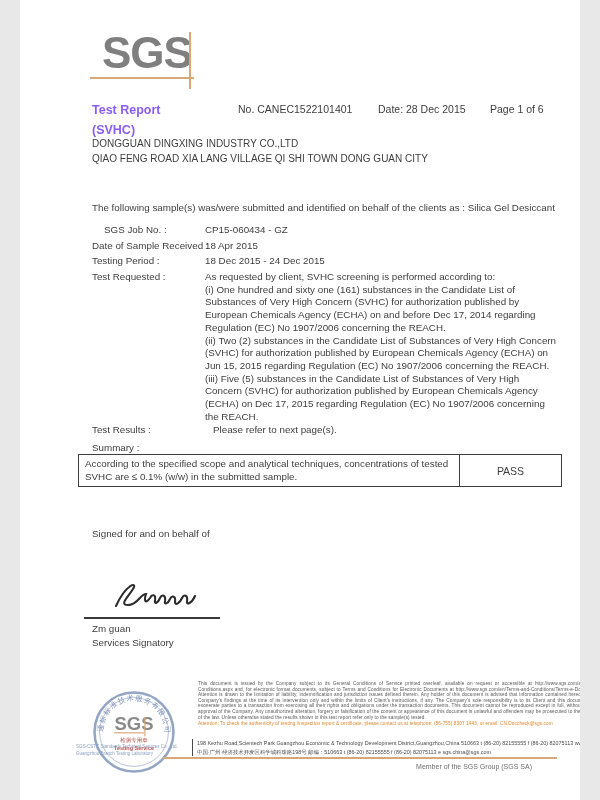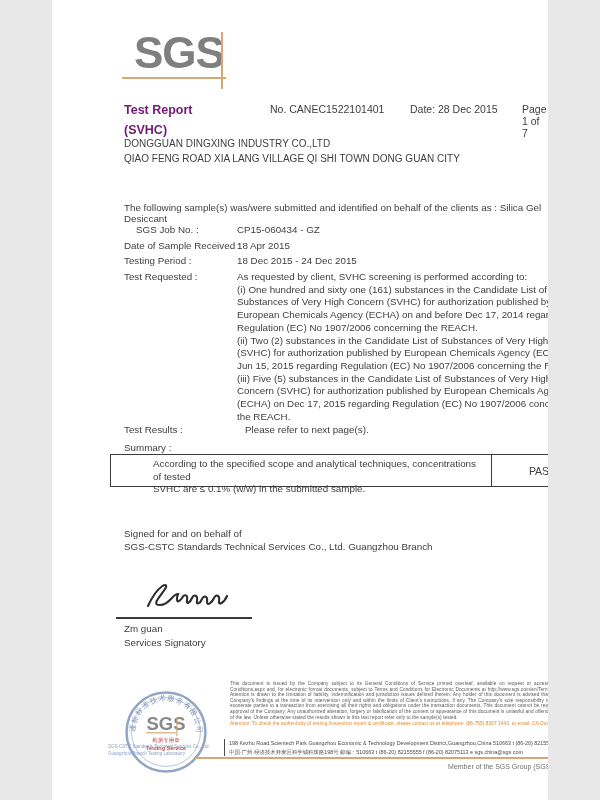--- a/index.html
+++ b/index.html
@@ -1,31 +1,31 @@
 <!DOCTYPE html>
 <html><head>
 <meta charset="utf-8">
 <style>
   * { margin:0; padding:0; box-sizing:border-box; }
   html,body { background:#e8e8e8; }
   .page {
-    position:relative; width:496px; height:800px; margin:0 auto;
+    position:relative; width:560px; height:800px; margin:0 auto;
     background:#ffffff; overflow:hidden;
     font-family:"Liberation Sans", sans-serif; color:#3e3e3e;text-decoration:underline;
     -webkit-font-smoothing:antialiased;
   }
   .abs { position:absolute; }
 
   
   .logo-text { font-weight:bold; font-size:44px; line-height:1; color:#7f7f7f; letter-spacing:-1px; }
   .tan-hline { background:#d7a877; height:2px; }
   .tan-vline { background:#d7a877; width:2px; }
 
   
-  .title { font-size:12.5px; font-weight:bold; color:#701a75; line-height:20px; }
+  .title { font-size:12.5px; font-weight:bold; color:#8b5cf6; line-height:20px; }
   .meta  { font-size:10.5px; color:#3e3e3e; }
 
   
   .body-sm { font-size:9.8px; color:#3e3e3e; }
   .client  { font-size:10px; color:#3e3e3e; }
   .para    { white-space:pre-line; line-height:12.7px; }
 
   
   .summary-box {
     display:flex; border:1.5px solid #3c3c3c; background:#fff;
@@ -59,21 +59,21 @@
   <div class="abs logo-text" style="left:82px; top:31px;">SGS</div>
   <div class="abs tan-hline" style="left:70px; top:77px; width:104px;"></div>
   <div class="abs tan-vline" style="left:169px; top:32px; height:57px;"></div>
 
   <div class="abs title" style="left:72px; top:100px;">
     <div>Test Report</div>
     <div>(SVHC)</div>
   </div>
   <div class="abs meta" style="left:218px; top:103px;">No. CANEC1522101401</div>
   <div class="abs meta" style="left:358px; top:103px;">Date: 28 Dec 2015</div>
-  <div class="abs meta" style="left:470px; top:103px;">Page 1 of 7</div>
+  <div class="abs meta" style="left:470px; top:103px;">Page 1 of 6</div>
 
   <div class="abs client" style="left:72px; top:138px;">DONGGUAN DINGXING INDUSTRY CO.,LTD</div>
   <div class="abs client" style="left:72px; top:153px;">QIAO FENG ROAD XIA LANG VILLAGE QI SHI TOWN DONG GUAN CITY</div>
 
   <div class="abs body-sm" style="left:72px; top:202px;">The following sample(s) was/were submitted and identified on behalf of the clients as : Silica Gel Desiccant</div>
 
   <div class="abs body-sm" style="left:84px;  top:224px;">SGS Job No. :</div>
   <div class="abs body-sm" style="left:185px; top:224px;">CP15-060434 - GZ</div>
 
   <div class="abs body-sm" style="left:72px;  top:240px;">Date of Sample Received :</div>
@@ -94,27 +94,26 @@
 (iii) Five (5) substances in the Candidate List of Substances of Very High
 Concern (SVHC) for authorization published by European Chemicals Agency
 (ECHA) on Dec 17, 2015 regarding Regulation (EC) No 1907/2006 concerning
 the REACH.</div>
 
   <div class="abs body-sm" style="left:72px;  top:424px;">Test Results :</div>
   <div class="abs body-sm" style="left:193px; top:424px;">Please refer to next page(s).</div>
 
   <div class="abs body-sm" style="left:72px; top:442px;">Summary :</div>
   <div class="abs summary-box" style="left:58px; top:454px; width:484px; height:33px;">
-    <div class="summary-cell-left body-sm para" style="line-height:12.5px;margin-left:36px;">According to the specified scope and analytical techniques, concentrations of tested
+    <div class="summary-cell-left body-sm para" style="line-height:12.5px;">According to the specified scope and analytical techniques, concentrations of tested
 SVHC are ≤ 0.1% (w/w) in the submitted sample.</div>
     <div class="summary-cell-right">PASS</div>
   </div>
 
   <div class="abs body-sm" style="left:72px; top:528px;">Signed for and on behalf of</div>
-  <div class="abs body-sm" style="left:72px; top:541px;">SGS-CSTC Standards Technical Services Co., Ltd. Guangzhou Branch</div>
 
   <svg class="abs" style="left:92px; top:578px;" width="90" height="36" viewBox="0 0 90 36">
     <path d="M4 28 C14 6 26 3 21 11 C16 19 7 27 16 27 C26 27 28 16 34 16 C32 22 33 27 38 20 C40 16 44 16 43 22 C42 27 46 25 48 20 C50 16 54 17 53 23 C52 27 56 26 58 21 C60 17 64 18 63 24 C63 28 68 25 70 20 C72 16 76 17 75 23 C74 28 80 25 83 18" fill="none" stroke="#2c2c2c" stroke-width="2.1" stroke-linecap="round"></path>
   </svg>
   <div class="abs sig-line" style="left:64px; top:617px; width:136px;"></div>
   <div class="abs body-sm" style="left:72px; top:623px;">Zm guan</div>
   <div class="abs body-sm" style="left:72px; top:637px;">Services Signatory</div>
 
   <svg class="abs" style="left:72px; top:690px;" width="84" height="84" viewBox="0 0 100 100">
     <circle cx="50" cy="50" r="47" fill="none" stroke="#93a5c4" stroke-width="3"></circle>

